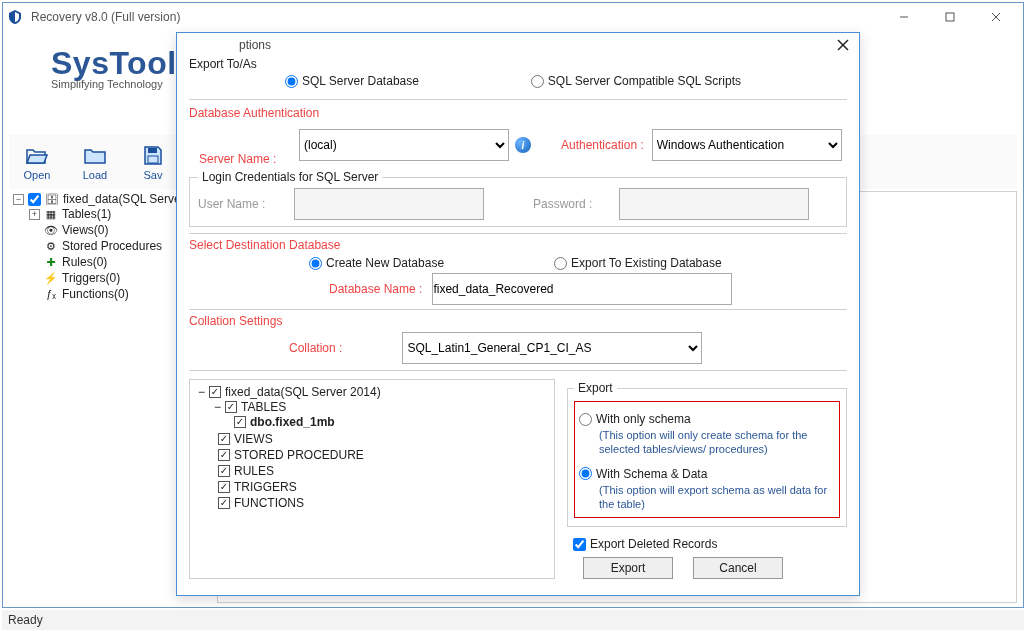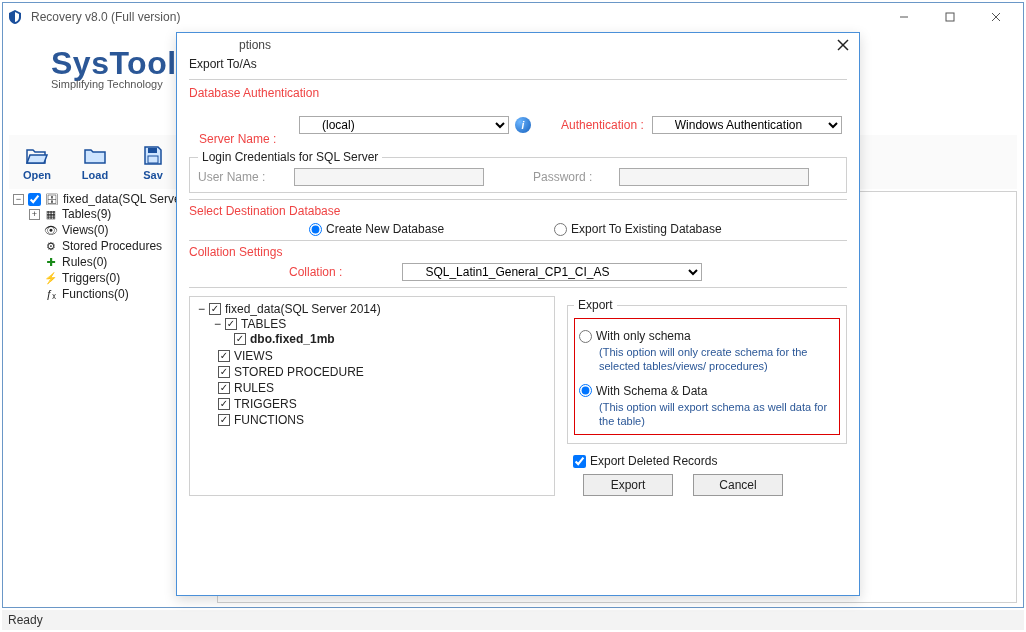--- a/index.html
+++ b/index.html
@@ -52,21 +52,21 @@
     background:#fafafa;
     display:flex; align-items:center;
   }
   .tool-btn {
     width:56px; height:52px;
     border:1px solid transparent;
     display:flex; flex-direction:column; align-items:center; justify-content:center;
     margin-right:2px;
   }
   .tool-btn .tb-icon { font-size:20px; color:#1a4f9c; height:24px; display:flex;align-items:center;justify-content:center;}
-  .tool-btn .tb-label { font-size:11px; color:#1a4f9c; margin-top:1px;font-weight:bold;}
+  .tool-btn .tb-label { font-size:11px; color:#1a4f9c; margin-top:1px;}
   .tree-pane {
     position:absolute; left:6px; top:160px; bottom:4px; width:204px;
     background:#fff;
   }
   .tree-pane ul { list-style:none; margin:0; padding:0 0 0 16px; }
   .tree-pane li { padding:1px 0; white-space:nowrap;}
   .tree-pane .node { display:flex; align-items:center; gap:4px;}
   .tree-pane .exp { width:11px; height:11px; border:1px solid #888; display:inline-flex;align-items:center;justify-content:center;font-size:9px;line-height:1;color:#444;}
   .tree-pane .exp-none { width:11px; height:11px; display:inline-block;}
   .tree-pane .ticon { width:14px;height:14px;display:inline-flex;align-items:center;justify-content:center;font-size:11px;}
@@ -104,21 +104,21 @@
     margin:2px 0 6px 0;
     padding:6px 10px 8px 10px;
   }
   fieldset legend {
     padding:0 4px; color:#222; font-size:12px;margin-top:48px;
   }
   .row { display:flex; align-items:center; margin:3px 0; }
   .lbl { color:#ef4444; }
   .radio, .check { display:flex; align-items:center; gap:4px; }
   input[type="text"], select {
-    border:1px solid #aaa; height:18px; padding:0 18px; font:inherit; background:#fff;
+    border:1px solid #aaa; height:32px; padding:0 0; font:inherit; background:#fff;
   }
   input[type="text"][disabled]{background:#f5f5f5;color:#888;}
   .info-icon {
     width:16px;height:16px;border-radius:50%;
     background:radial-gradient(circle at 30% 30%, #6cb6ff, #1560bd);
     color:#fff;display:flex;align-items:center;justify-content:center;font-style:italic;font-weight:bold;font-size:10px;
   }
   .dual-col { display:flex; gap:30px; }
   .dual-col .col { flex:1; display:flex; align-items:center; gap:6px;}
   .inner-fs { border:1px solid #d0d0d0; padding:4px 8px 6px 8px; margin-top:2px;}
@@ -223,21 +223,21 @@
             <span class="exp">−</span>
             <input type="checkbox" checked="" style="">
             <span class="ticon">🗄</span>
             <span>fixed_data(SQL Serve</span>
           </div>
           <ul>
             <li>
                 <div class="node">
                   <span class="exp">+</span>
                   <span class="ticon">▦</span>
-                  <span>Tables(9)</span>
+                  <span>Tables(1)</span>
                 </div>
               </li>
             <li>
                 <div class="node">
                   <span class="exp-none"></span>
                   <span class="ticon">👁</span>
                   <span>Views(0)</span>
                 </div>
               </li>
             <li>
@@ -290,20 +290,30 @@
       <svg width="12" height="12">
           <line x1="1" y1="1" x2="11" y2="11" stroke="#222" stroke-width="1.5"></line>
           <line x1="11" y1="1" x2="1" y2="11" stroke="#222" stroke-width="1.5"></line>
         </svg>
     </span>
   </div>
   <div class="dlg-body">
 
     <fieldset style="border:none;border-bottom:1px solid #d0d0d0;padding-left:0;padding-top:0;margin-top:-4px;">
       <legend style="margin-left:0;padding-left:0;">Export To/As</legend>
+      <div class="row" style="justify-content:space-around;padding:0 40px;">
+        <label class="radio">
+            <input type="radio" name="exportas" checked="" style="">
+            <span>SQL Server Database</span>
+          </label>
+        <label class="radio">
+            <input type="radio" name="exportas" style="">
+            <span>SQL Server Compatible SQL Scripts</span>
+          </label>
+      </div>
     </fieldset>
 
     <div>
       <div class="lbl" style="margin-bottom:4px;">Database Authentication</div>
       <div class="row">
         <span class="lbl" style="width:110px;padding-left:10px;margin-top:28px;">Server Name :</span>
         <select style="width:210px;"><option>(local)</option></select>
         <span class="info-icon" style="margin-left:6px;">i</span>
         <span style="width:30px;"></span>
         <span class="lbl">Authentication :</span>
@@ -330,20 +340,24 @@
       <div class="lbl" style="margin:2px 0 4px 0;">Select Destination Database</div>
       <div class="row" style="padding-left:120px;gap:110px;">
         <label class="radio">
             <input type="radio" name="dest" checked="" style="">
             <span>Create New Database</span>
           </label>
         <label class="radio">
             <input type="radio" name="dest" style="">
             <span>Export To Existing Database</span>
           </label>
+      </div>
+      <div class="row" style="padding-left:140px;">
+        <span class="lbl">Database Name :</span>
+        <input type="text" style="width: 300px; margin-left: 10px;" value="fixed_data_Recovered">
       </div>
     </div>
 
     <div class="hrule"></div>
 
     <div>
       <div class="lbl" style="margin:2px 0 4px 0;">Collation Settings</div>
       <div class="row" style="padding-left:100px;">
         <span class="lbl">Collation :</span>
         <select style="width:300px;margin-left:60px;"><option>SQL_Latin1_General_CP1_CI_AS</option></select>

